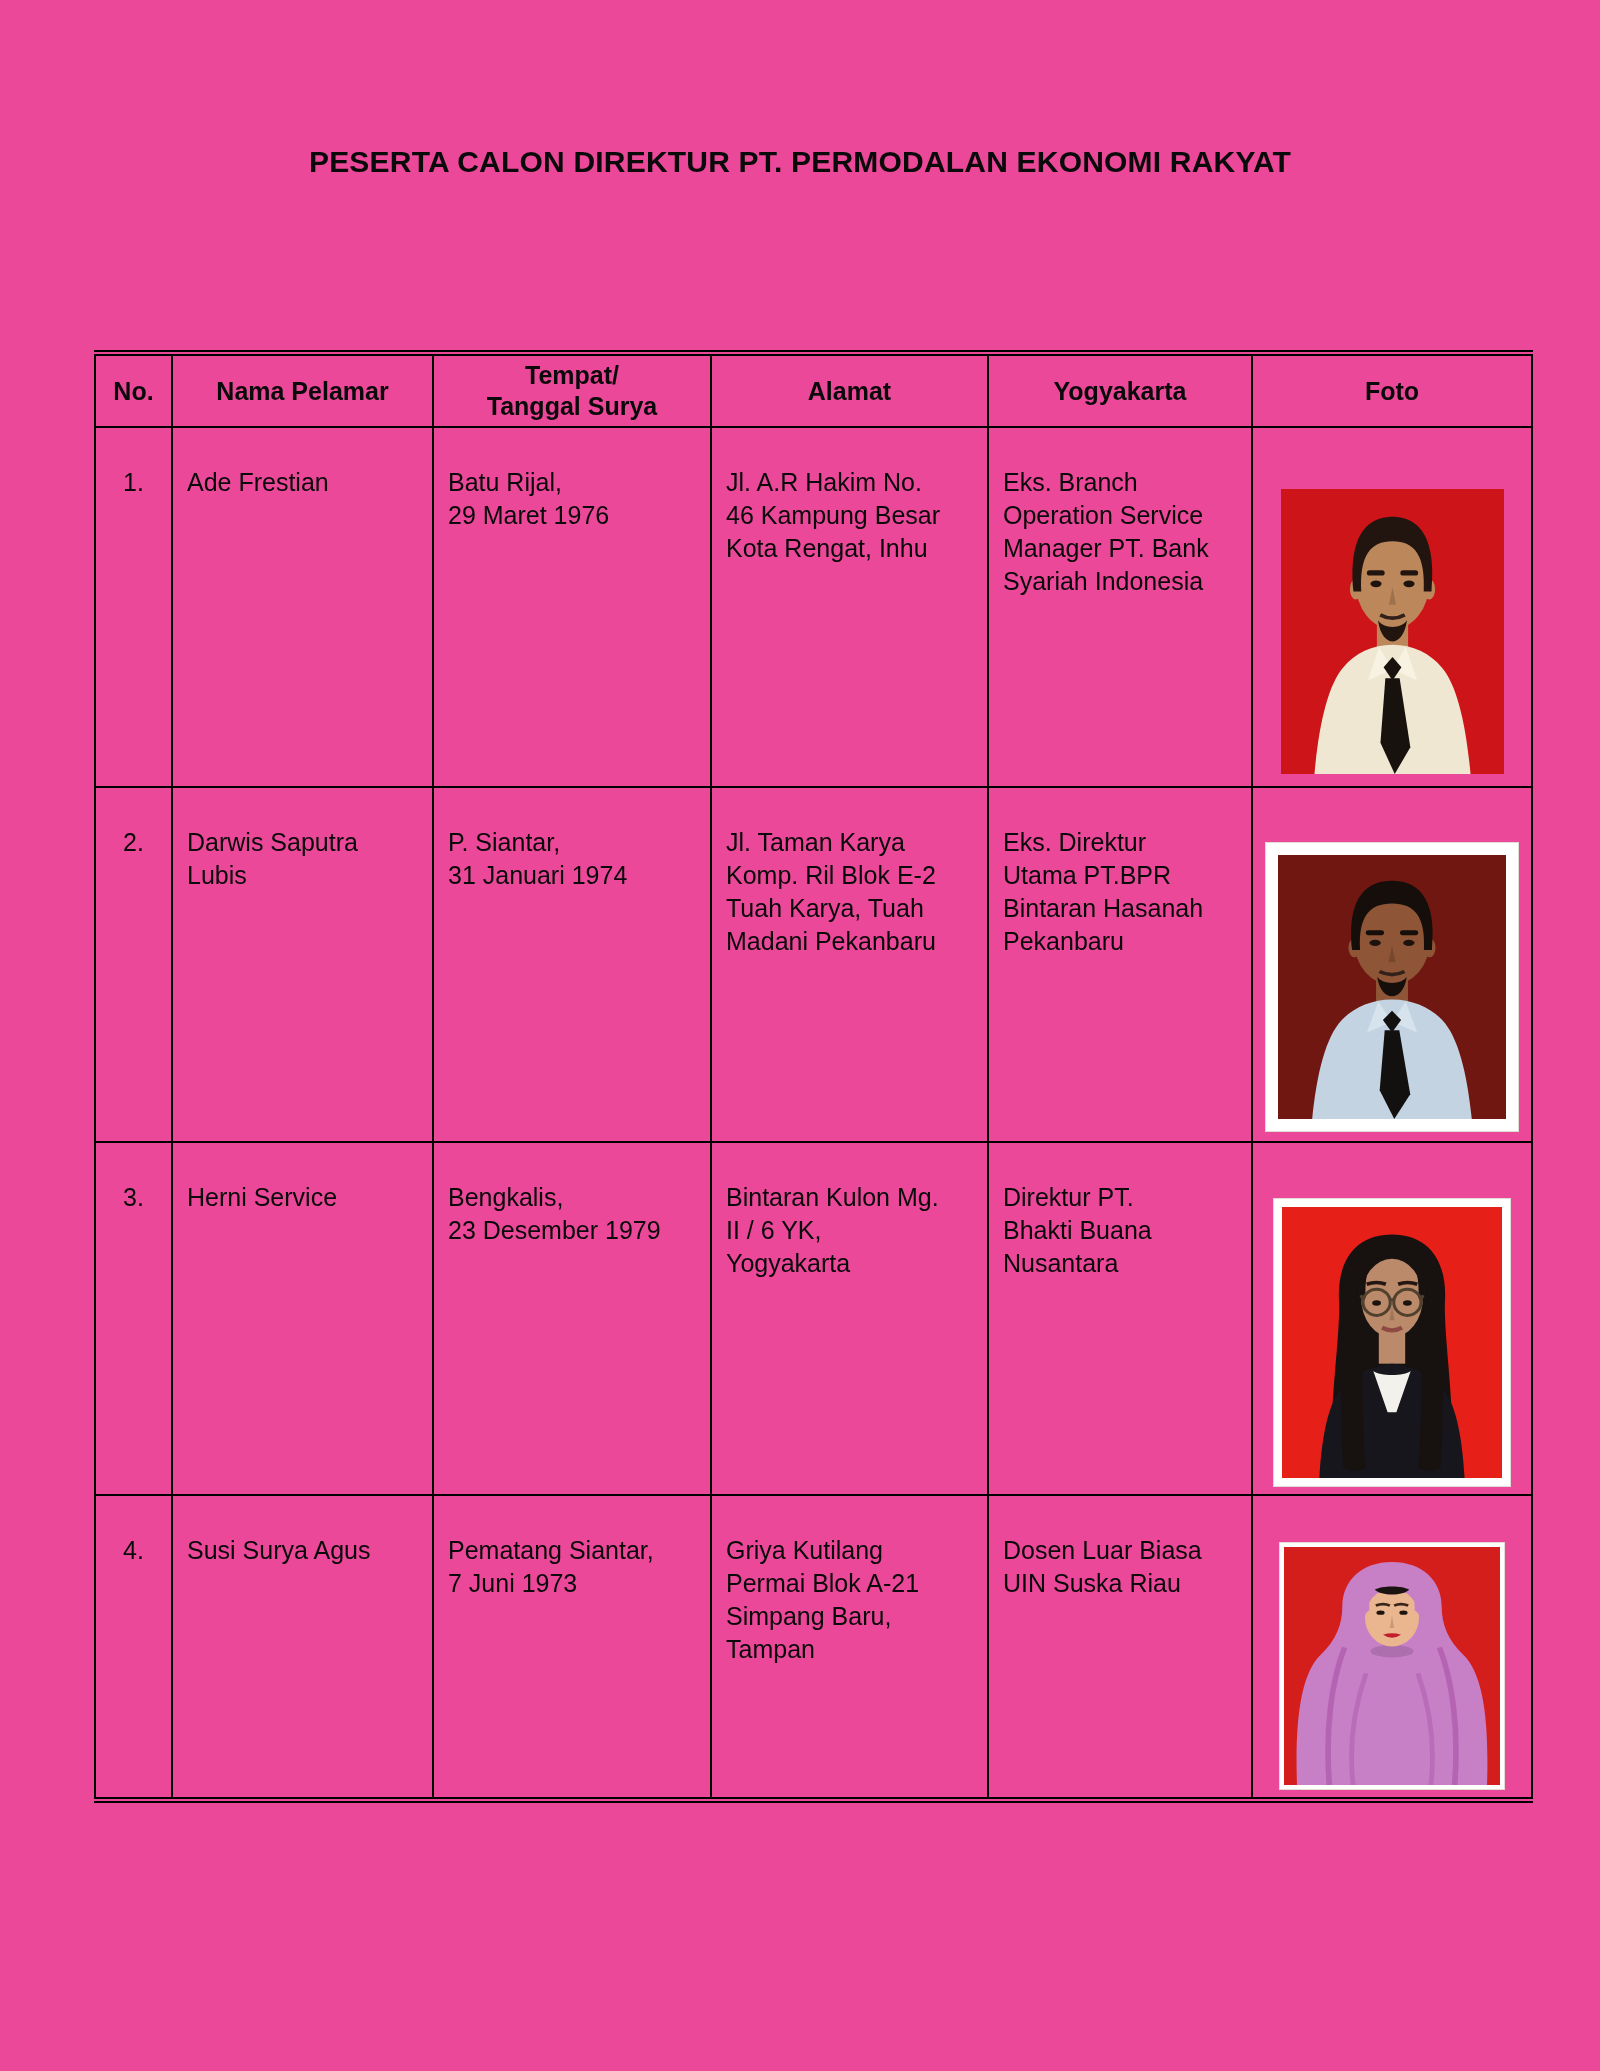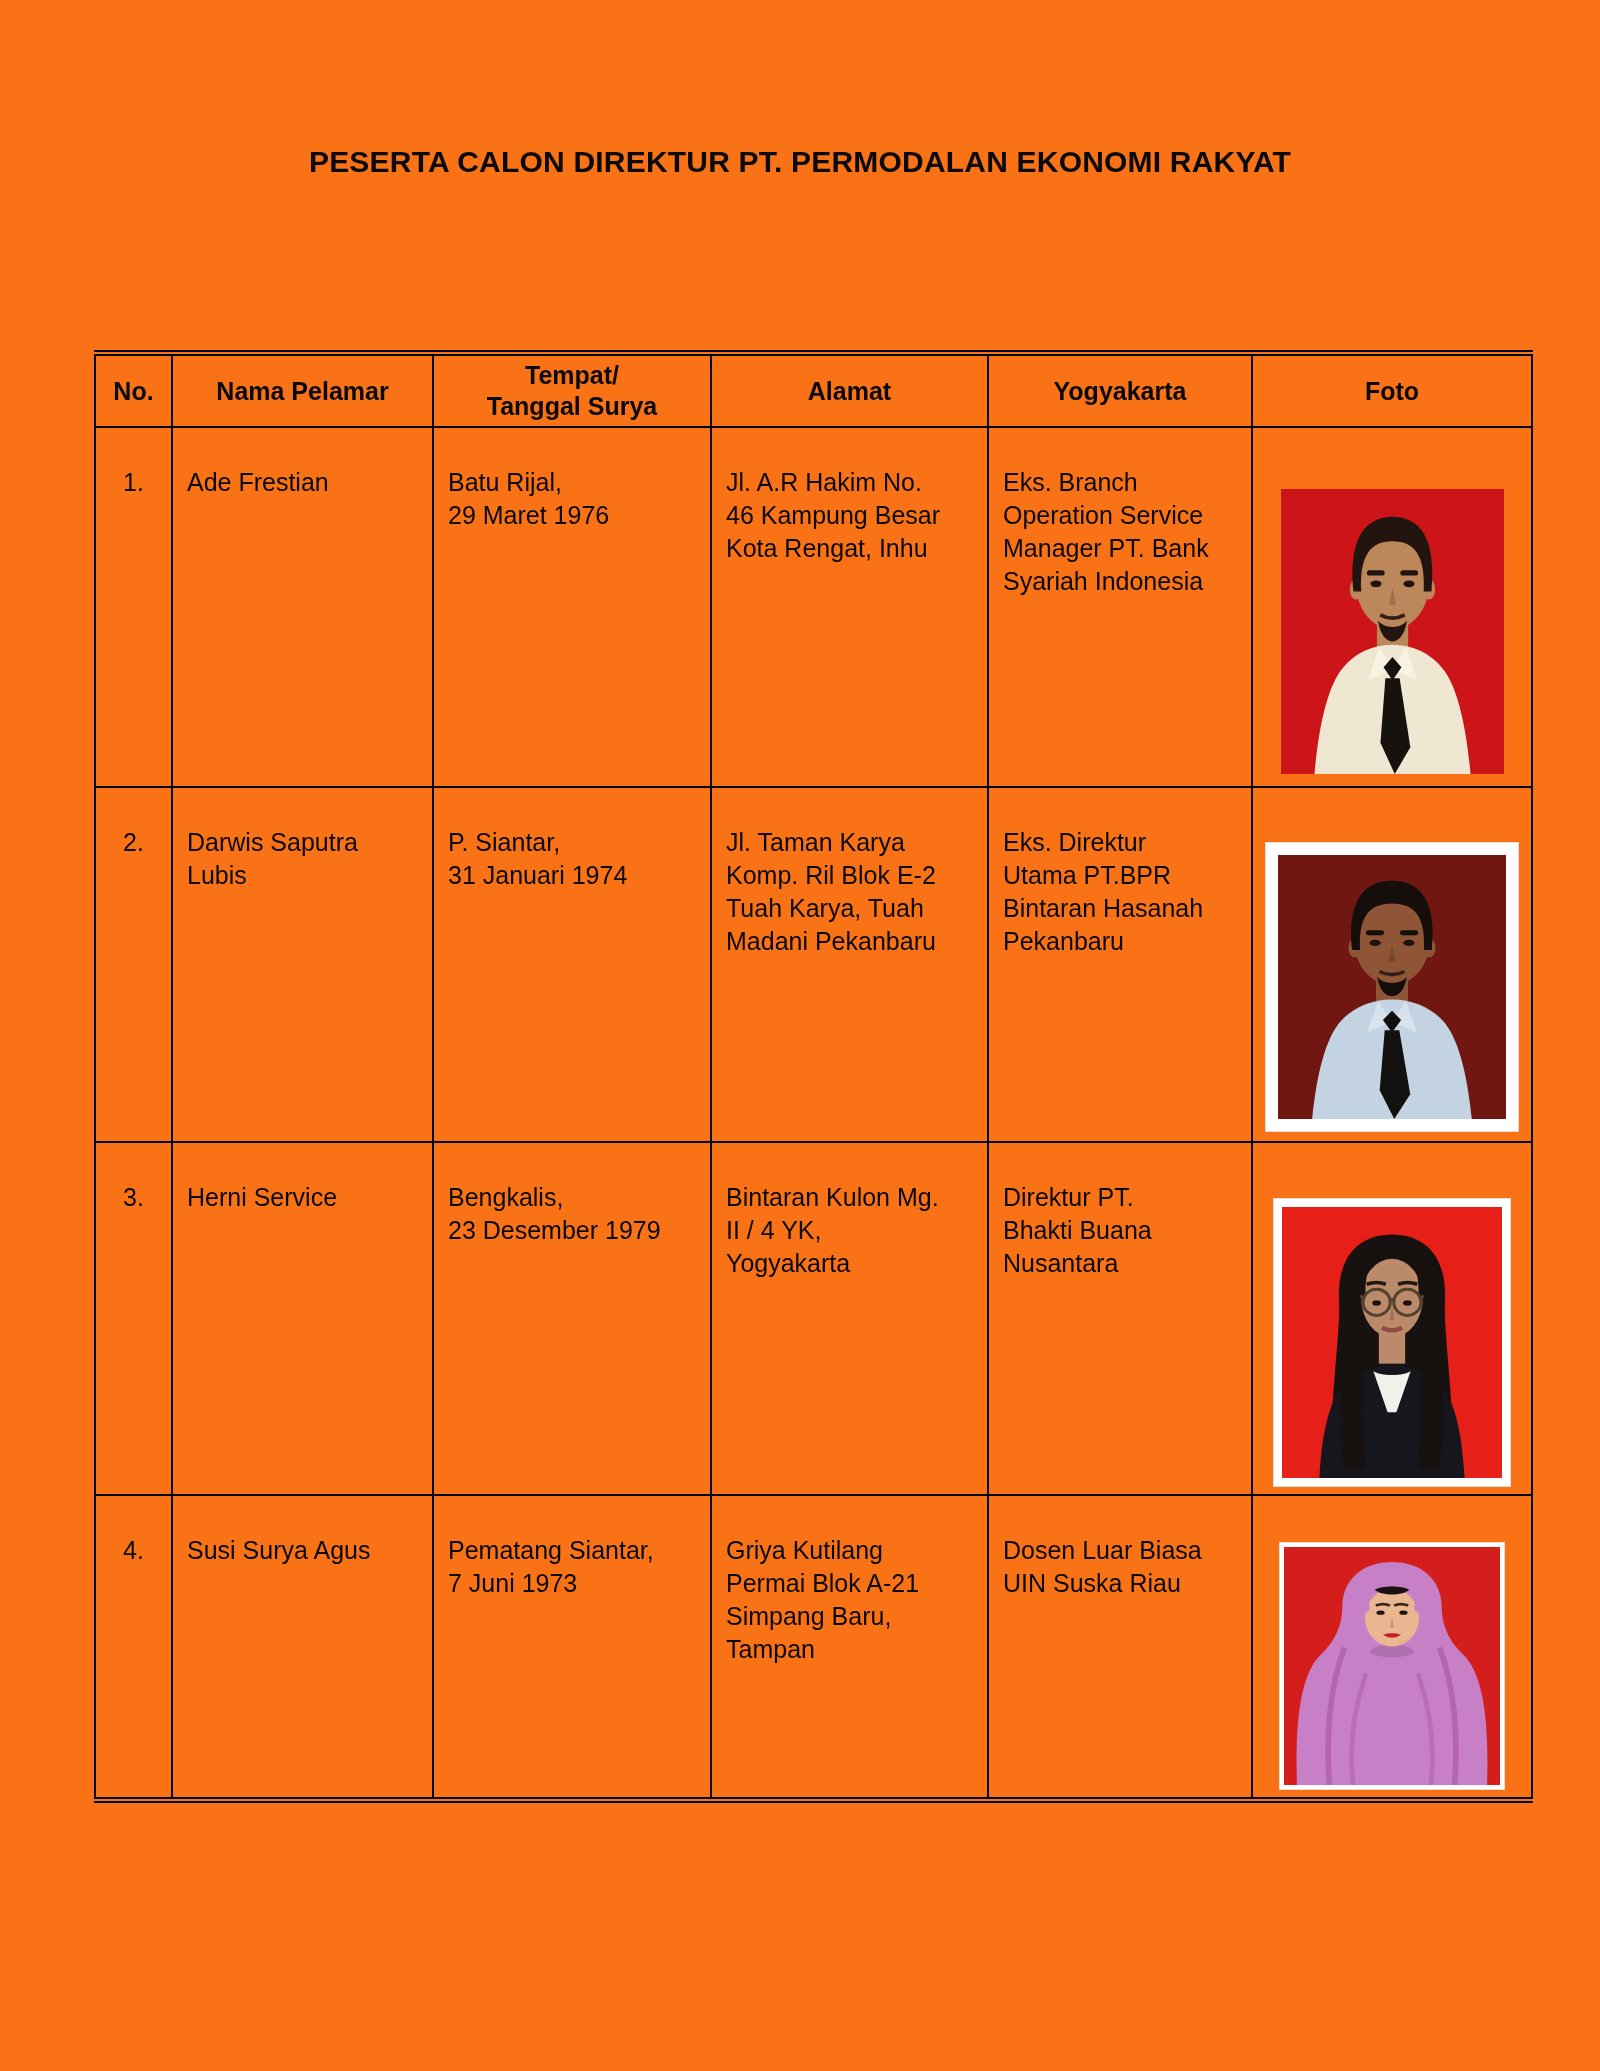--- a/index.html
+++ b/index.html
@@ -1,19 +1,19 @@
 <!DOCTYPE html>
 <html><head>
 <meta charset="utf-8">
 <style>
   html,body{margin:0;padding:0;background:#ffffff;}
   .page{
     position:relative;
     width:1600px;height:2071px;
-    background:#f97316;
+    background:#ec4899;
     font-family:"Liberation Sans", sans-serif;
     color:#0a0a0a;
     overflow:hidden;
   }
   .doc-title{
     position:absolute;top:142px;left:0;width:100%;
     text-align:center;font-weight:700;
     font-size:30px;line-height:40px;letter-spacing:.2px;
   }
   table.applicants{
@@ -155,21 +155,21 @@
     <path d="M43.5 59 C44.5 66 47.5 68.5 50 68.5 C52.5 68.5 55.5 66 56.5 59 C54 63 46 63 43.5 59 Z" fill="#150e0a"></path>
               </svg></div>
         </td>
       </tr>
       <tr class="r3">
         <td class="c-no">3.</td>
         <td>Herni Service</td>
         <td>Bengkalis,
 23 Desember 1979</td>
         <td>Bintaran Kulon Mg.
-II / 4 YK,
+II / 6 YK,
 Yogyakarta</td>
         <td>Direktur PT.
 Bhakti Buana
 Nusantara</td>
         <td class="c-foto">
           <div class="photo" title="id-photo-woman-glasses-dark-blazer-red-background" style="width: 220px; height: 271px; padding: 8px; background: rgb(255, 255, 255); outline: rgb(226, 221, 212) solid 1px;"><svg viewBox="0 0 100 128" preserveAspectRatio="none">
     <rect width="100" height="128" fill="#e62019"></rect>
     <path d="M50 13 C33 13 24.5 26 26 46 C26 68 21 94 23 128 L77 128 C79 94 74 68 74 46 C75.5 26 67 13 50 13 Z" fill="#171110"></path>
     <rect x="44" y="56" width="12" height="18" fill="#bb8a6a"></rect>
     <path d="M50 74 C40 75 30 80 26 87 C20.5 95 18 110 17 128 L83 128 C82 110 79.5 95 74 87 C70 80 60 75 50 74 Z" fill="#16161c"></path>

